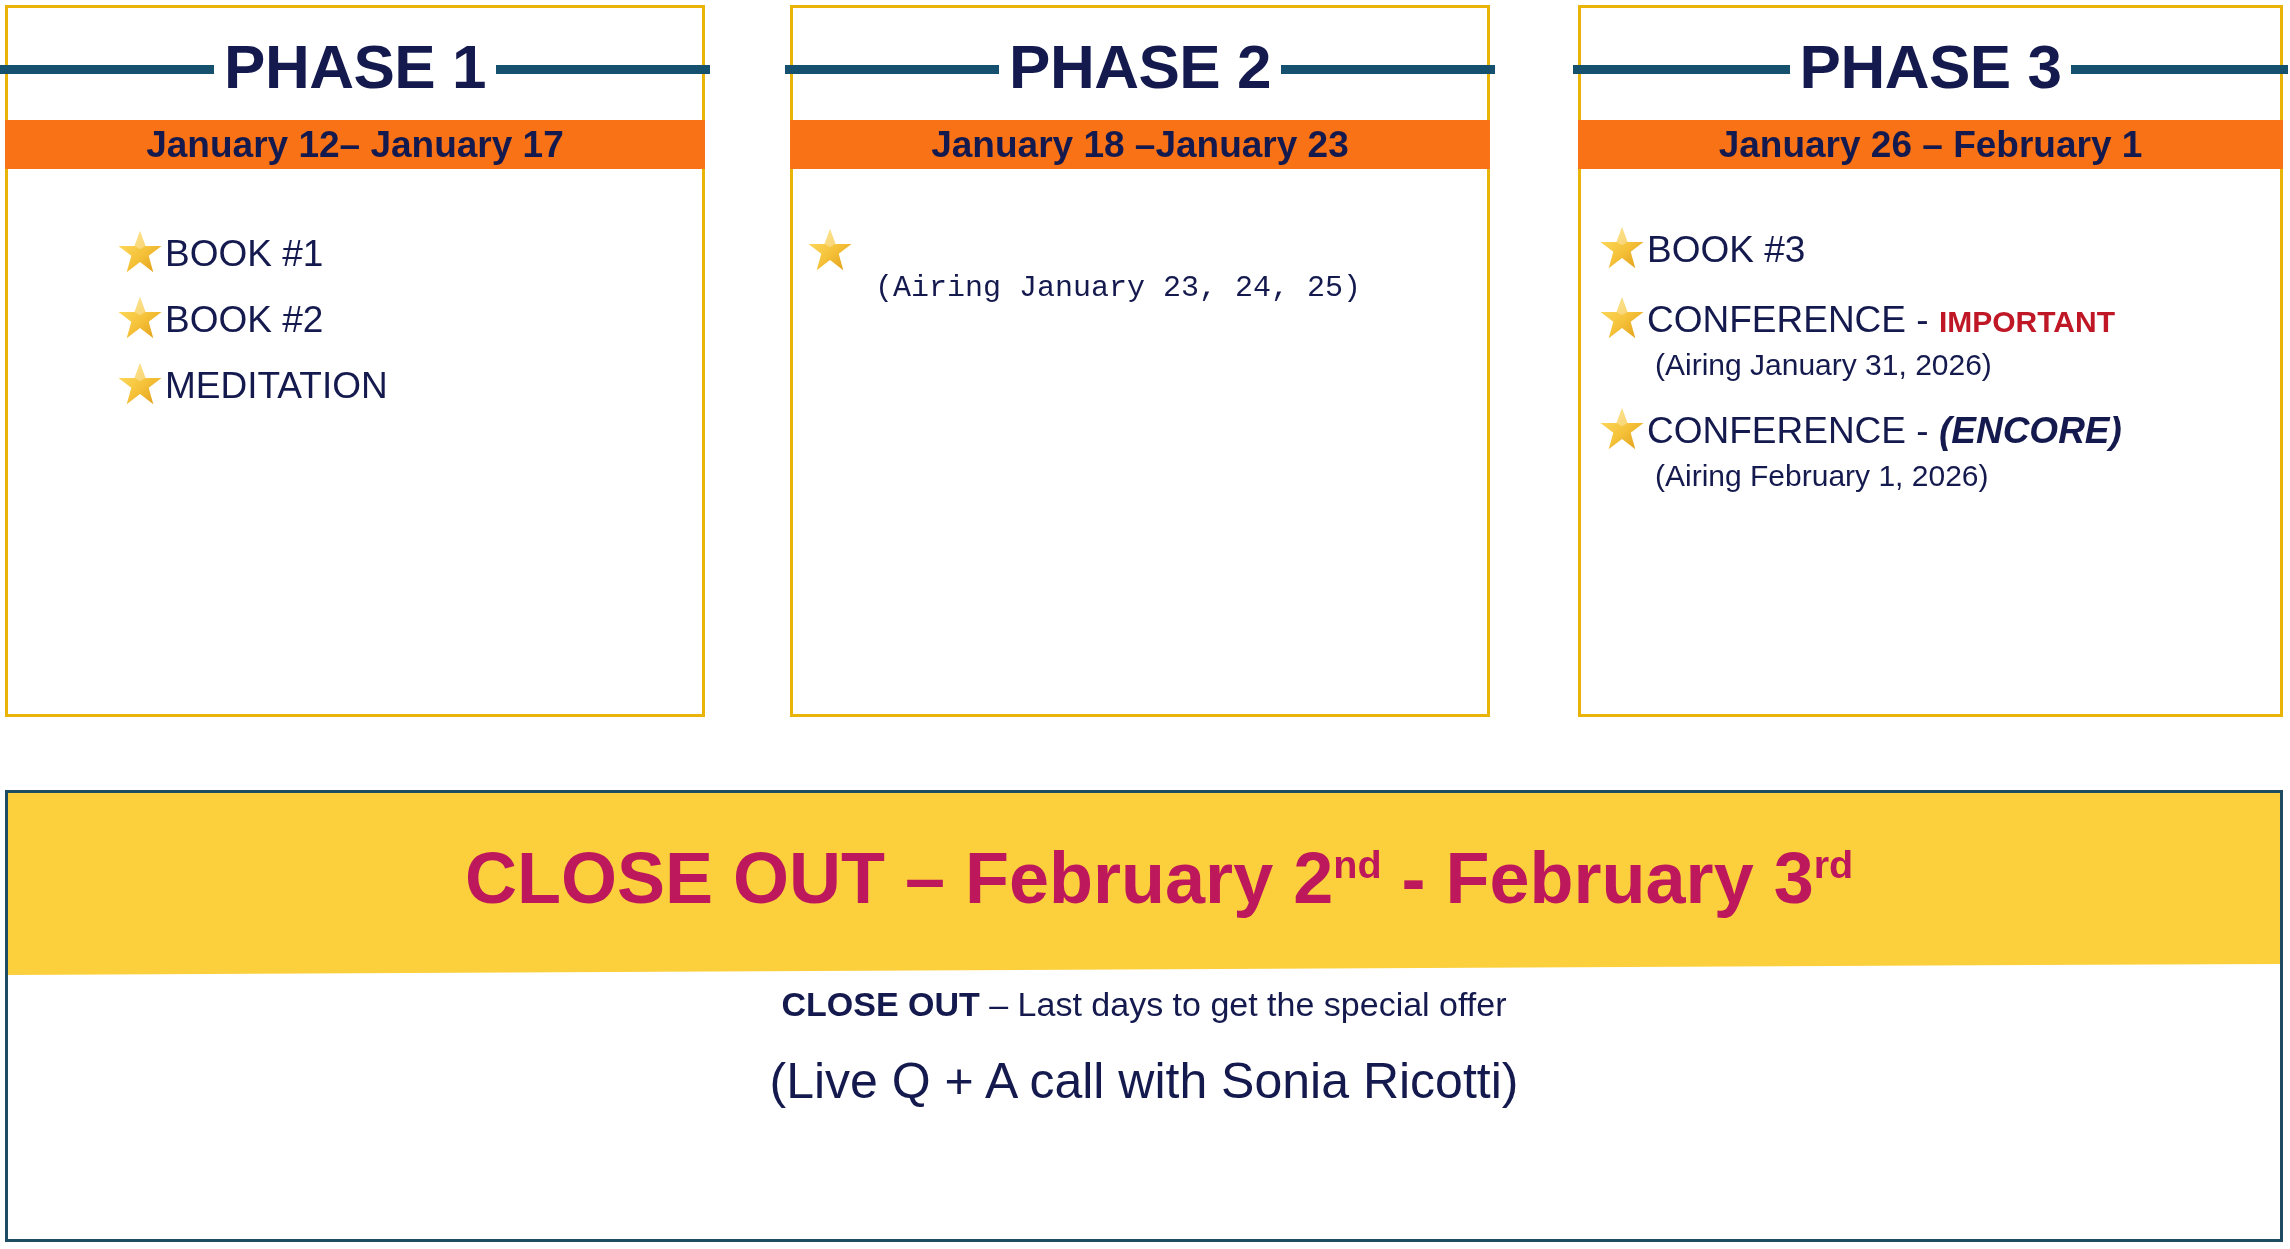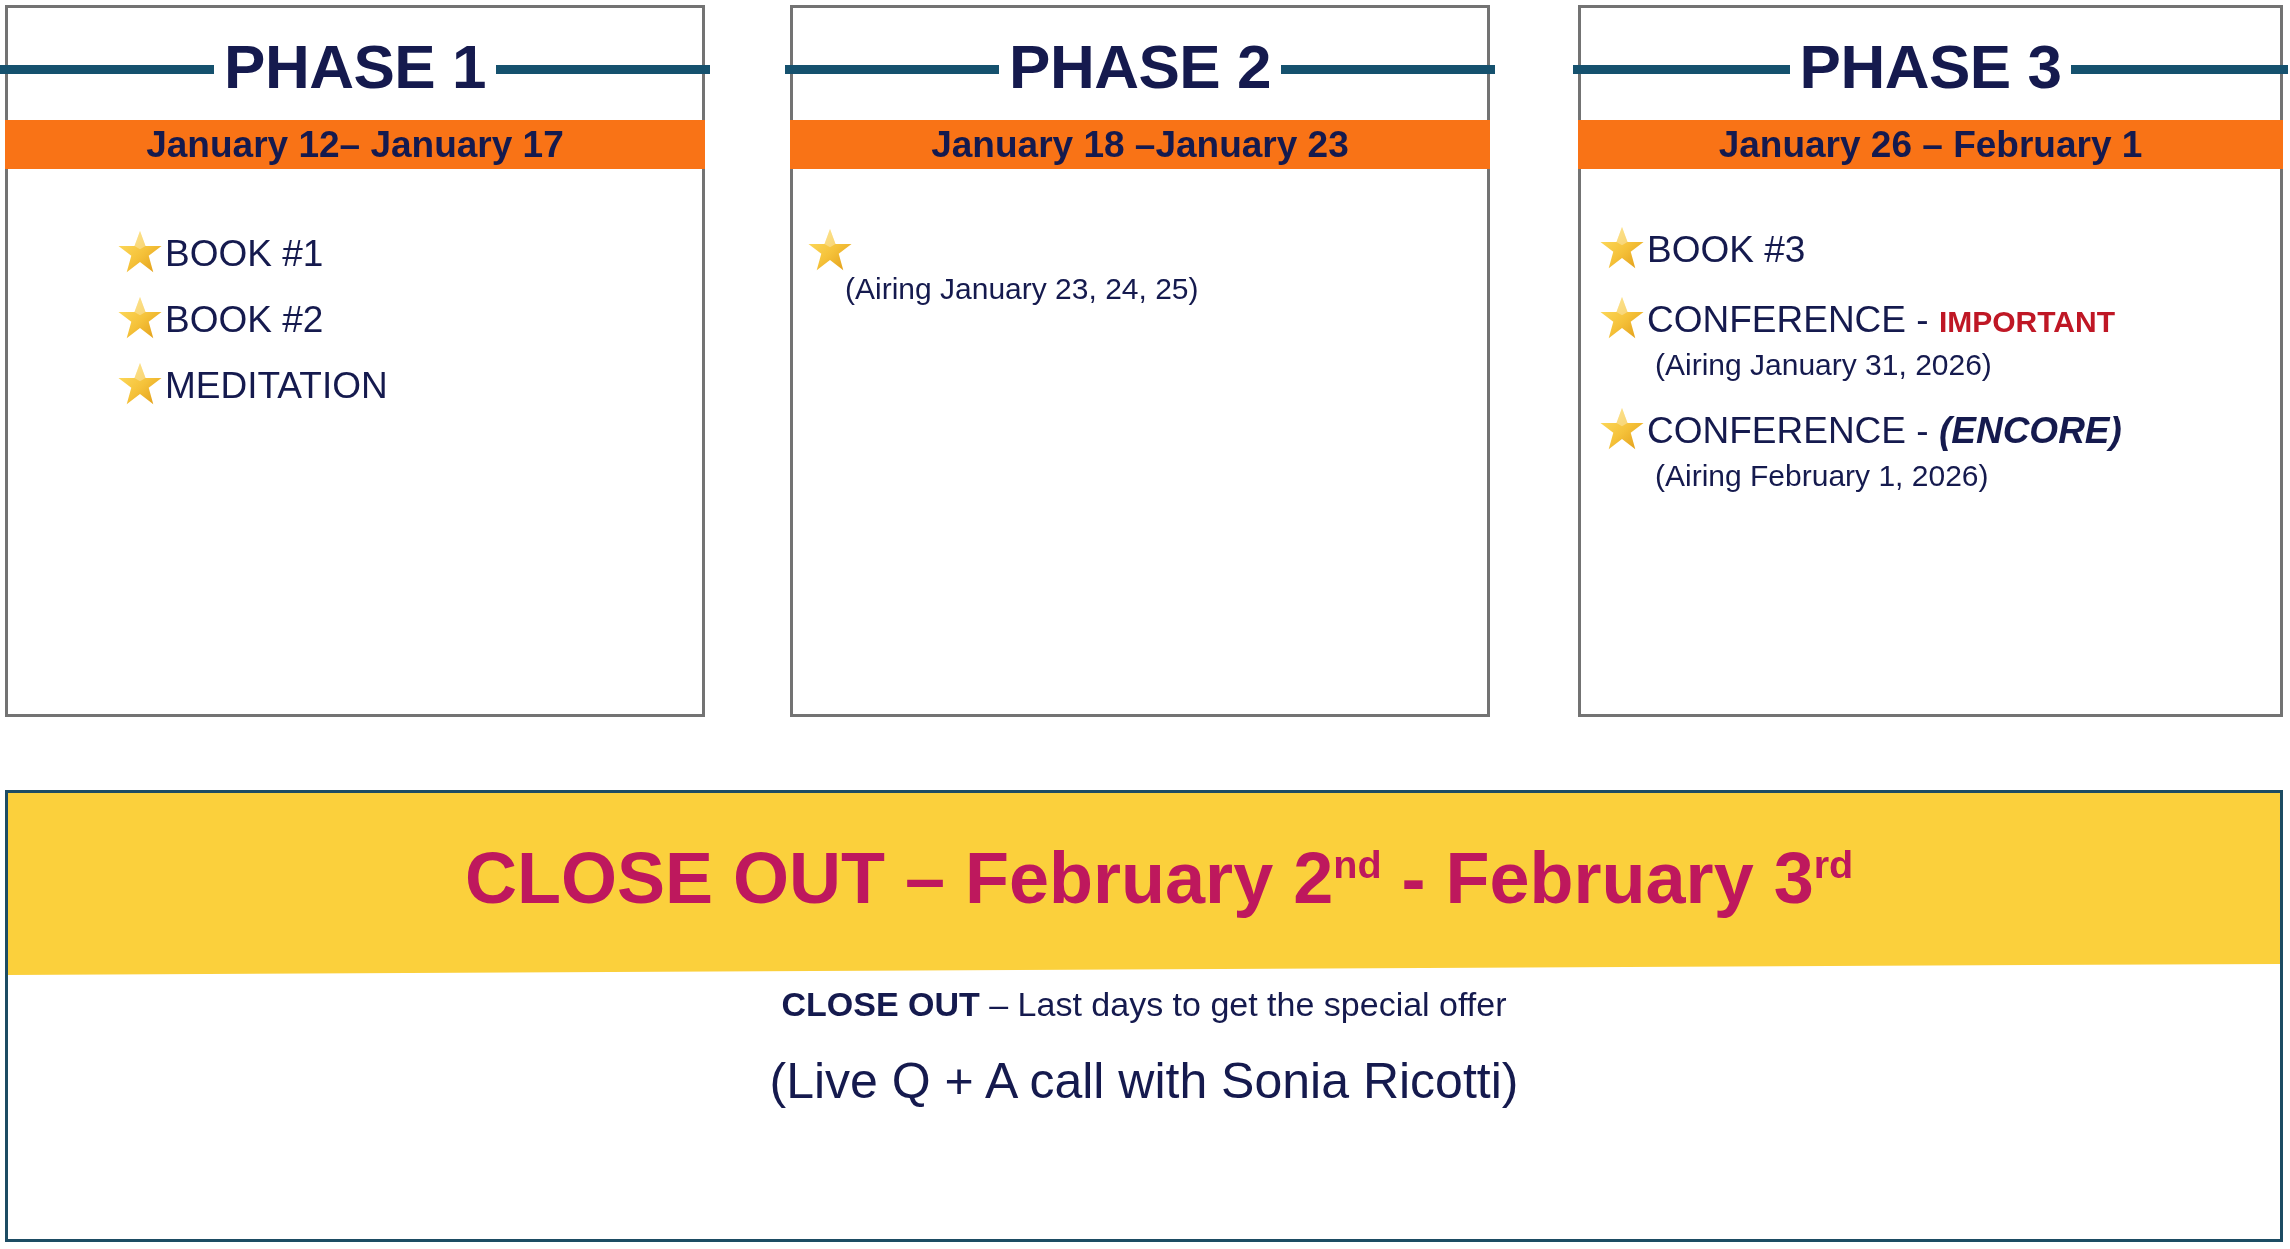--- a/index.html
+++ b/index.html
@@ -22,21 +22,21 @@
     height: 1249px;
     background: #ffffff;
   }
 
   
   .phase-card {
     position: absolute;
     top: 5px;
     height: 712px;
     box-sizing: border-box;
-    border: 3px solid #737373;
+    border: 3px solid #eab308;
     background: #ffffff;
   }
   .phase-card.c1 { left: 5px;    width: 700px; }
   .phase-card.c2 { left: 790px;  width: 700px; }
   .phase-card.c3 { left: 1578px; width: 705px; }
 
   
   .phase-title-row {
     position: absolute;
     left: 0;
@@ -133,21 +133,21 @@
     font-style: italic;
     font-weight: bold;
   }
   .item-sub {
     font-size: 30px;
     color: #151a4e;
     line-height: 1.1;
     white-space: nowrap;
   }
   .phase-card.c1 .item { margin-bottom: 14px; }
-  .phase-card.c2 .item-sub { margin-left: 38px; margin-top: 8px; }
+  .phase-card.c2 .item-sub { margin-left: 68px; margin-top: 8px; font-family: Liberation Mono, monospace; }
   .phase-card.c3 .item { margin-bottom: 18px; }
   .phase-card.c3 .item-sub { margin-left: 56px; margin-top: 8px; }
 
   
   .closeout {
     position: absolute;
     left: 5px;
     top: 790px;
     width: 2278px;
     height: 452px;

